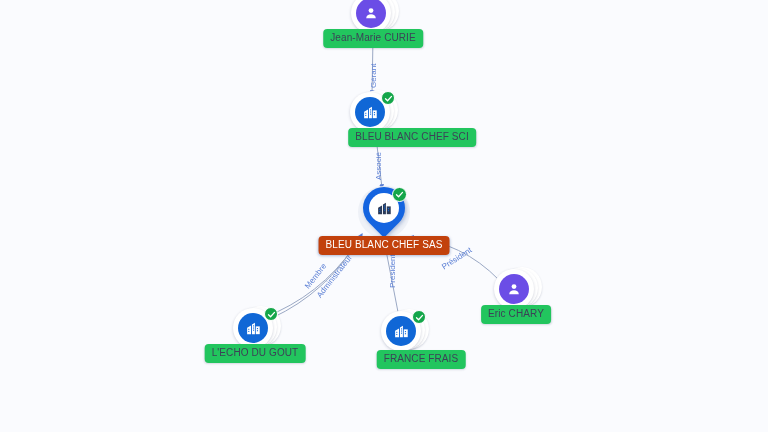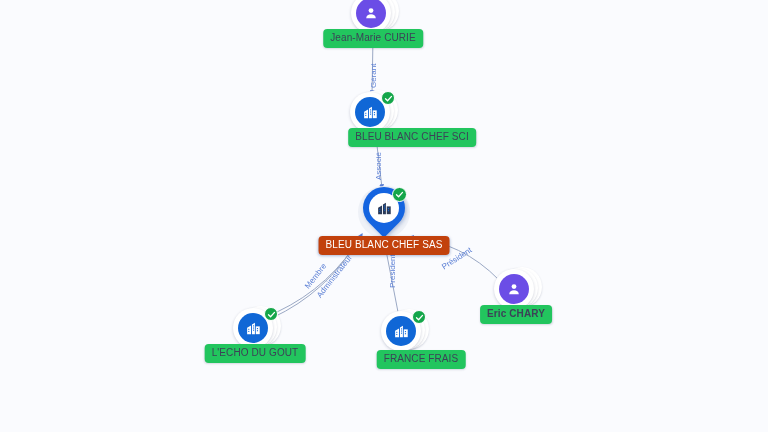--- a/index.html
+++ b/index.html
@@ -347,16 +347,16 @@
        <div class="disc-front">
          <div class="inner-circle person">
            <svg width="16" height="16" viewBox="0 0 24 24">
     <circle cx="12" cy="8.4" r="3.6" fill="#ffffff"></circle>
     <path d="M4.8 20c0-4 3.3-6.2 7.2-6.2s7.2 2.2 7.2 6.2z" fill="#ffffff"></path>
   </svg>
          </div>
        </div>
        </div>
       </div>
-      <div class="node-label" style="left: 516px; top: 305px; font-weight: bold;">Eric CHARY</div>
+      <div class="node-label" style="left: 516px; top: 305px;">Eric CHARY</div>
     </div>
 
 </div>
 
 </body></html>

